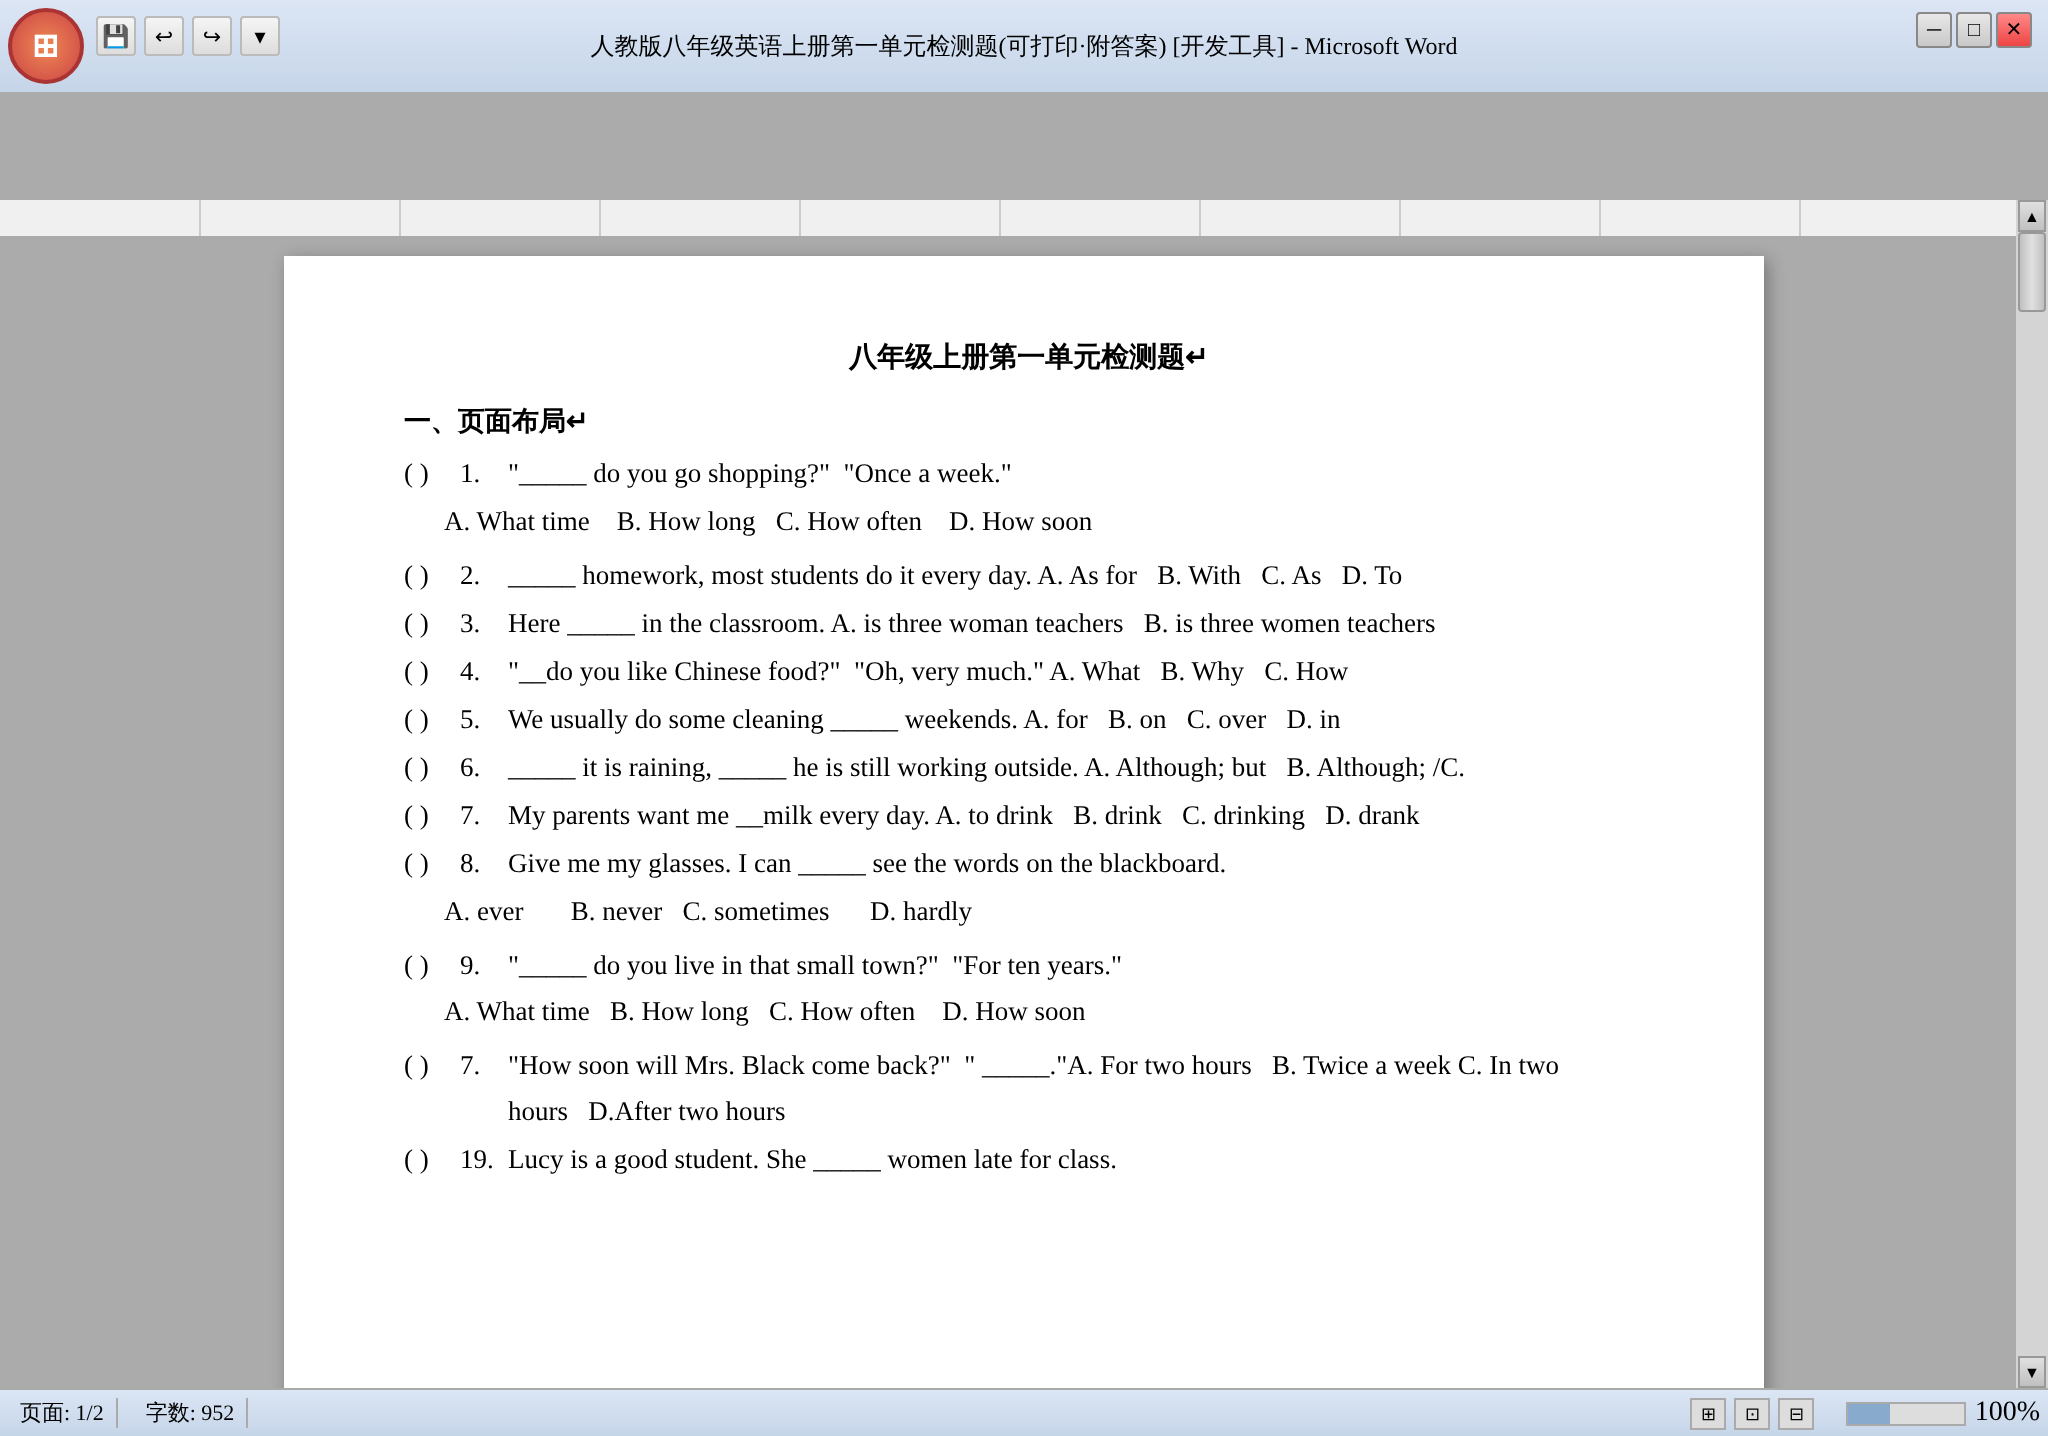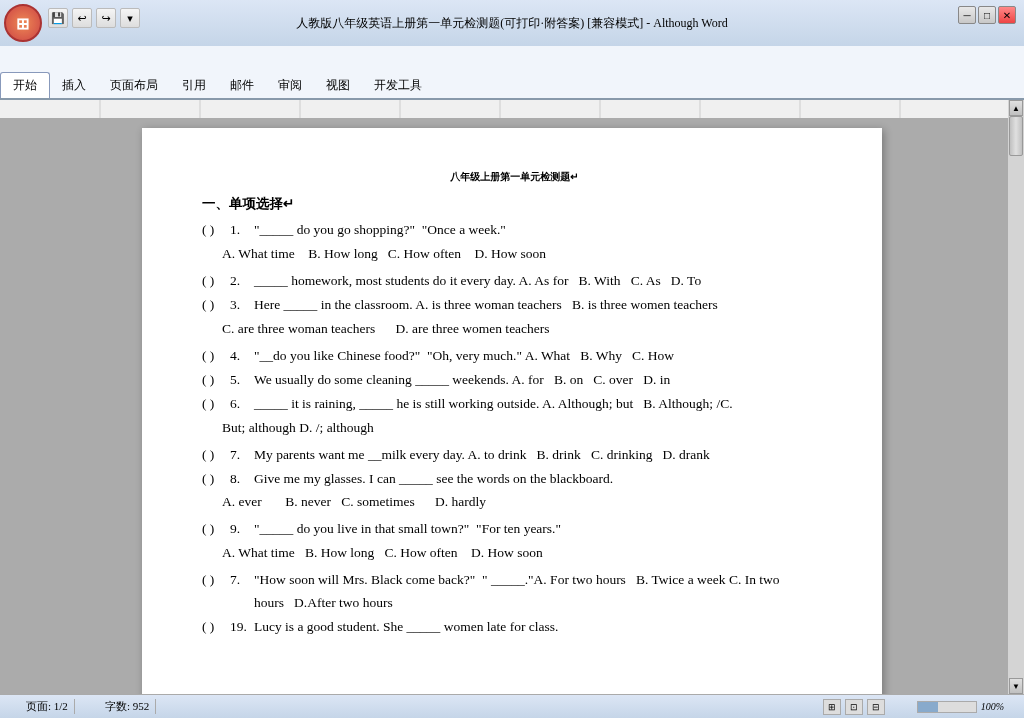--- a/index.html
+++ b/index.html
@@ -135,21 +135,21 @@
       padding: 40px 55px 40px 60px;
       box-shadow: 2px 2px 8px rgba(0,0,0,0.3);
       position: relative;
       font-family: "SimSun", "宋体", serif;
       font-size: 13.5px;
       line-height: 1.75;
     }
 
     .page-title {
       text-align: center;
-      font-size: 10px;
+      font-size: 14px;
       font-weight: bold;
       margin-bottom: 6px;
     }
 
     .section-title {
       font-weight: bold;
       margin-bottom: 4px;
     }
 
     .question-line {
@@ -180,23 +180,23 @@
     .status-bar {
       position: absolute;
       bottom: 0;
       left: 0;
       right: 0;
       height: 24px;
       background: linear-gradient(to bottom, #dce6f5, #c5d5e8);
       border-top: 1px solid #aaa;
       display: flex;
       align-items: center;
-      padding: 0 20px;
+      padding: 0 4px;
       font-size: 11px;
-      gap: 24px;
+      gap: 8px;
     }
     .status-item {
       padding: 0 6px;
       border-right: 1px solid #aaa;
     }
 
     
     .scrollbar-v {
       position: absolute;
       right: 0;
@@ -235,38 +235,28 @@
   <div class="toolbar-row1">
     <div class="office-btn">
       <span>⊞</span>
     </div>
     <div class="quick-access">
       <div class="qa-btn">💾</div>
       <div class="qa-btn">↩</div>
       <div class="qa-btn">↪</div>
       <div class="qa-btn">▾</div>
     </div>
-    <div class="title-bar-text">人教版八年级英语上册第一单元检测题(可打印·附答案) [兼容模式] - Although Word</div>
+    <div class="title-bar-text">人教版八年级英语上册第一单元检测题(可打印·附答案) [开发工具] - Microsoft Word</div>
     <div class="window-controls">
       <div class="win-btn">─</div>
       <div class="win-btn">□</div>
       <div class="win-btn" style="background:linear-gradient(to bottom,#f88,#e44);">✕</div>
     </div>
   </div>
 
-  <div class="toolbar-row2">
-    <div class="ribbon-tab active">开始</div>
-    <div class="ribbon-tab">插入</div>
-    <div class="ribbon-tab">页面布局</div>
-    <div class="ribbon-tab">引用</div>
-    <div class="ribbon-tab">邮件</div>
-    <div class="ribbon-tab">审阅</div>
-    <div class="ribbon-tab">视图</div>
-    <div class="ribbon-tab">开发工具</div>
-  </div>
 
   <div class="ruler" style="top:100px;">
     <svg width="100%" height="18" style="display:block;">
       <rect width="100%" height="18" fill="#f0f0f0"></rect>
 
       <line x1="100" y1="0" x2="100" y2="18" stroke="#ccc" stroke-width="1"></line>
       <line x1="200" y1="0" x2="200" y2="18" stroke="#ccc" stroke-width="1"></line>
       <line x1="300" y1="0" x2="300" y2="18" stroke="#ccc" stroke-width="1"></line>
       <line x1="400" y1="0" x2="400" y2="18" stroke="#ccc" stroke-width="1"></line>
       <line x1="500" y1="0" x2="500" y2="18" stroke="#ccc" stroke-width="1"></line>
@@ -275,60 +265,58 @@
       <line x1="800" y1="0" x2="800" y2="18" stroke="#ccc" stroke-width="1"></line>
       <line x1="900" y1="0" x2="900" y2="18" stroke="#ccc" stroke-width="1"></line>
     </svg>
   </div>
 
   <div class="doc-area" style="top:118px;">
 
     <div class="page">
 
       <div class="page-title">八年级上册第一单元检测题↵</div>
-      <div class="section-title">一、单项选择↵</div>
+      <div class="section-title">一、页面布局↵</div>
 
       <div class="question-line">
         <span class="q-bracket">(    )</span>
         <span class="q-num">1.</span>
         <span class="q-text">"_____ do you go shopping?"&nbsp;&nbsp;"Once a week."</span>
       </div>
       <div class="answer-line">A. What time&nbsp;&nbsp;&nbsp;&nbsp;B. How long&nbsp;&nbsp;&nbsp;C. How often&nbsp;&nbsp;&nbsp;&nbsp;D. How soon</div>
 
       <div class="question-line">
         <span class="q-bracket">(    )</span>
         <span class="q-num">2.</span>
         <span class="q-text">_____ homework, most students do it every day. A. As for&nbsp;&nbsp;&nbsp;B. With&nbsp;&nbsp;&nbsp;C. As&nbsp;&nbsp;&nbsp;D. To</span>
       </div>
 
       <div class="question-line">
         <span class="q-bracket">(    )</span>
         <span class="q-num">3.</span>
         <span class="q-text">Here _____ in the classroom. A. is three woman teachers&nbsp;&nbsp;&nbsp;B. is three women teachers</span>
       </div>
-      <div class="answer-line">C. are three woman teachers&nbsp;&nbsp;&nbsp;&nbsp;&nbsp;&nbsp;D. are three women teachers</div>
 
       <div class="question-line">
         <span class="q-bracket">(    )</span>
         <span class="q-num">4.</span>
         <span class="q-text">"__do you like Chinese food?"&nbsp;&nbsp;"Oh, very much." A. What&nbsp;&nbsp;&nbsp;B. Why&nbsp;&nbsp;&nbsp;C. How</span>
       </div>
 
       <div class="question-line">
         <span class="q-bracket">(    )</span>
         <span class="q-num">5.</span>
         <span class="q-text">We usually do some cleaning _____ weekends. A. for&nbsp;&nbsp;&nbsp;B. on&nbsp;&nbsp;&nbsp;C. over&nbsp;&nbsp;&nbsp;D. in</span>
       </div>
 
       <div class="question-line">
         <span class="q-bracket">(    )</span>
         <span class="q-num">6.</span>
         <span class="q-text">_____ it is raining, _____ he is still working outside. A. Although; but&nbsp;&nbsp;&nbsp;B. Although; /C.</span>
       </div>
-      <div class="answer-line">But; although D. /; although</div>
 
       <div class="question-line">
         <span class="q-bracket">(    )</span>
         <span class="q-num">7.</span>
         <span class="q-text">My parents want me __milk every day. A. to drink&nbsp;&nbsp;&nbsp;B. drink&nbsp;&nbsp;&nbsp;C. drinking&nbsp;&nbsp;&nbsp;D. drank</span>
       </div>
 
       <div class="question-line">
         <span class="q-bracket">(    )</span>
         <span class="q-num">8.</span>
@@ -370,17 +358,17 @@
     <div style="flex:1;"></div>
     <div style="display:flex;gap:4px;">
       <div style="width:18px;height:16px;background:#ddd;border:1px solid #aaa;display:flex;align-items:center;justify-content:center;font-size:9px;cursor:pointer;">⊞</div>
       <div style="width:18px;height:16px;background:#ddd;border:1px solid #aaa;display:flex;align-items:center;justify-content:center;font-size:9px;cursor:pointer;">⊡</div>
       <div style="width:18px;height:16px;background:#ddd;border:1px solid #aaa;display:flex;align-items:center;justify-content:center;font-size:9px;cursor:pointer;">⊟</div>
     </div>
     <div style="display:flex;align-items:center;gap:4px;margin-left:8px;">
       <div style="width:60px;height:12px;background:#ddd;border:1px solid #aaa;position:relative;">
         <div style="width:35%;height:100%;background:#88aacc;"></div>
       </div>
-      <span style="font-size:10px;font-style:italic;">100%</span>
+      <span style="font-size:14px;">100%</span>
     </div>
   </div>
 
 </div>
 
 </body></html>

